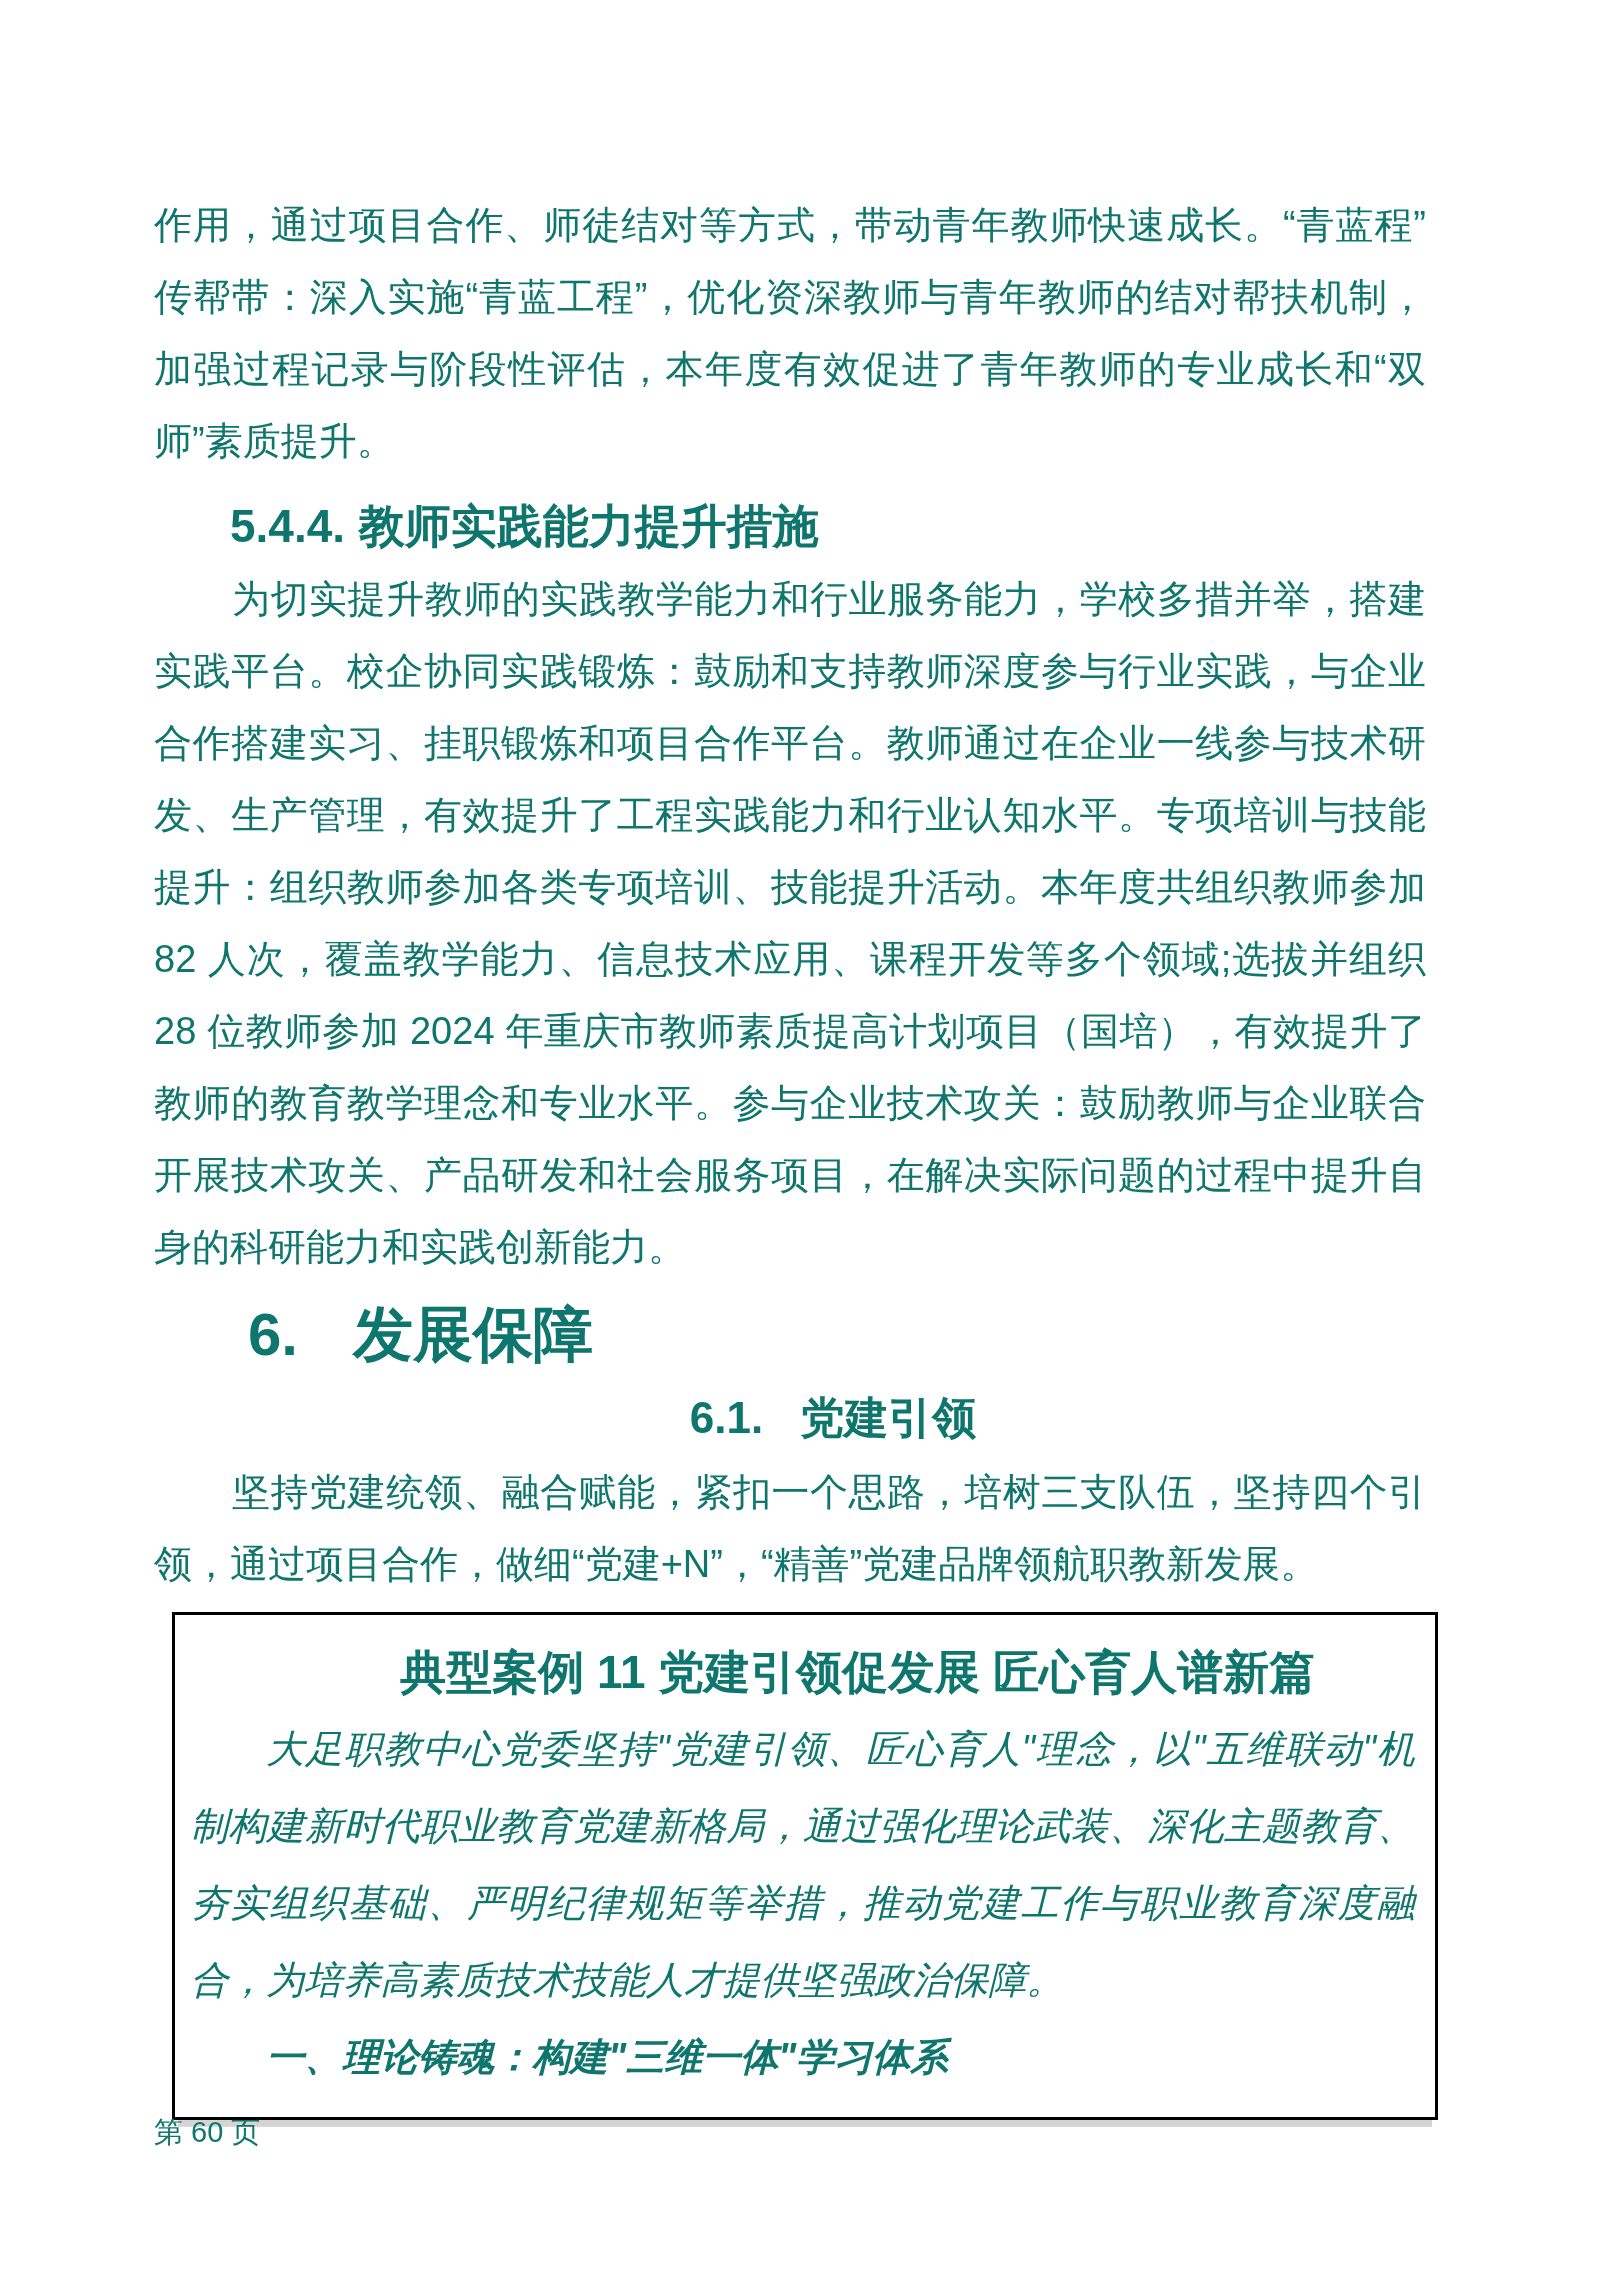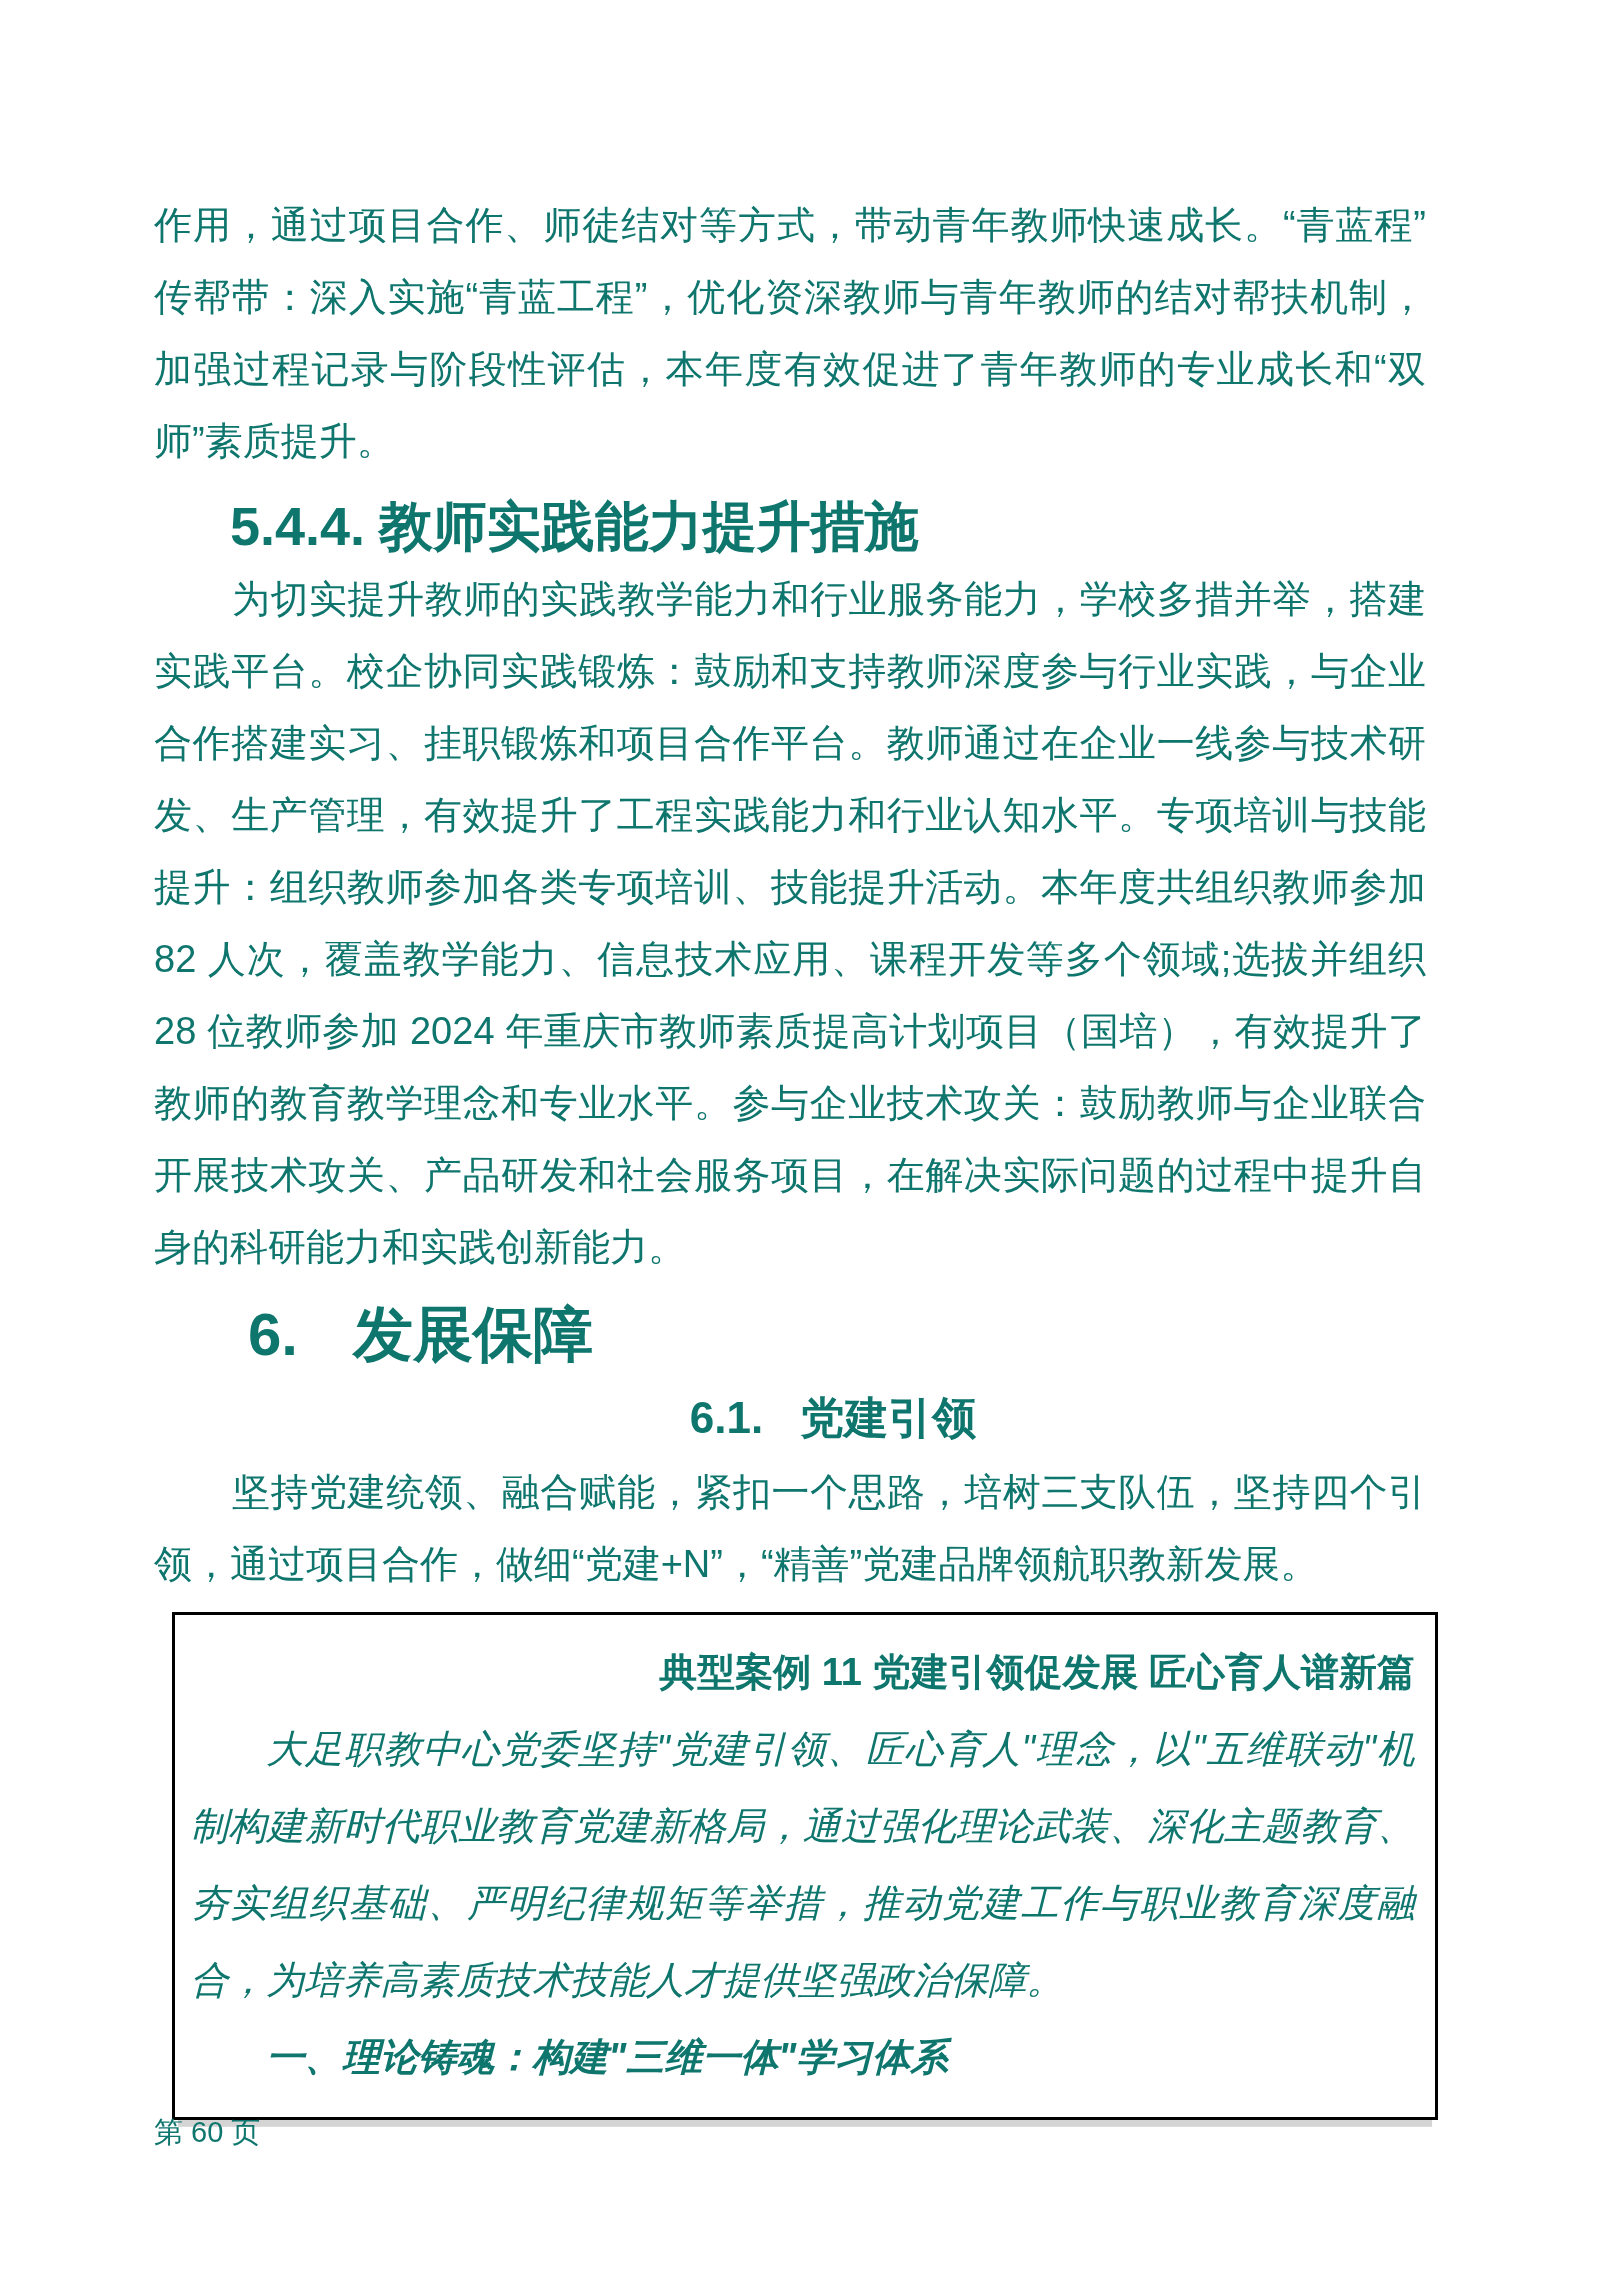--- a/index.html
+++ b/index.html
@@ -20,21 +20,21 @@
   }
   .para {
     font-size: 38px;
     line-height: 72px;
     text-align: justify;
     margin: 0;
   }
   .indent { text-indent: 78px; }
 
   .h-544 {
-    font-size: 54px;
+    font-size: 46px;
     font-weight: bold;
     line-height: 73px;
     margin: 12.7px 0 0 76px;
     white-space: nowrap;
   }
   .h-544 .num { margin-right: 13.7px; }
 
   .h-6 {
     font-size: 60px;
     font-weight: bold;
@@ -57,25 +57,25 @@
   .case-box {
     margin: 11.8px 0 0 17.6px;
     width: 1266px;
     box-sizing: border-box;
     border: 3.9px solid #000000;
     padding: 13.7px 19.6px 21.6px 15.7px;
     background: #ffffff;
     box-shadow: 0 12.7px 0 -5.9px #d4d4d4;
   }
   .case-title {
-    font-size: 38px;
+    font-size: 46px;
     font-weight: bold;
     line-height: 78px;
     margin: 3.9px 0 0 110px;
-    text-align: right;
+    text-align: center;
   }
   .case-para {
     font-size: 38px;
     line-height: 77px;
     text-align: justify;
     text-indent: 76px;
     margin: 0;
     font-style: italic;
   }
   .case-sub {

